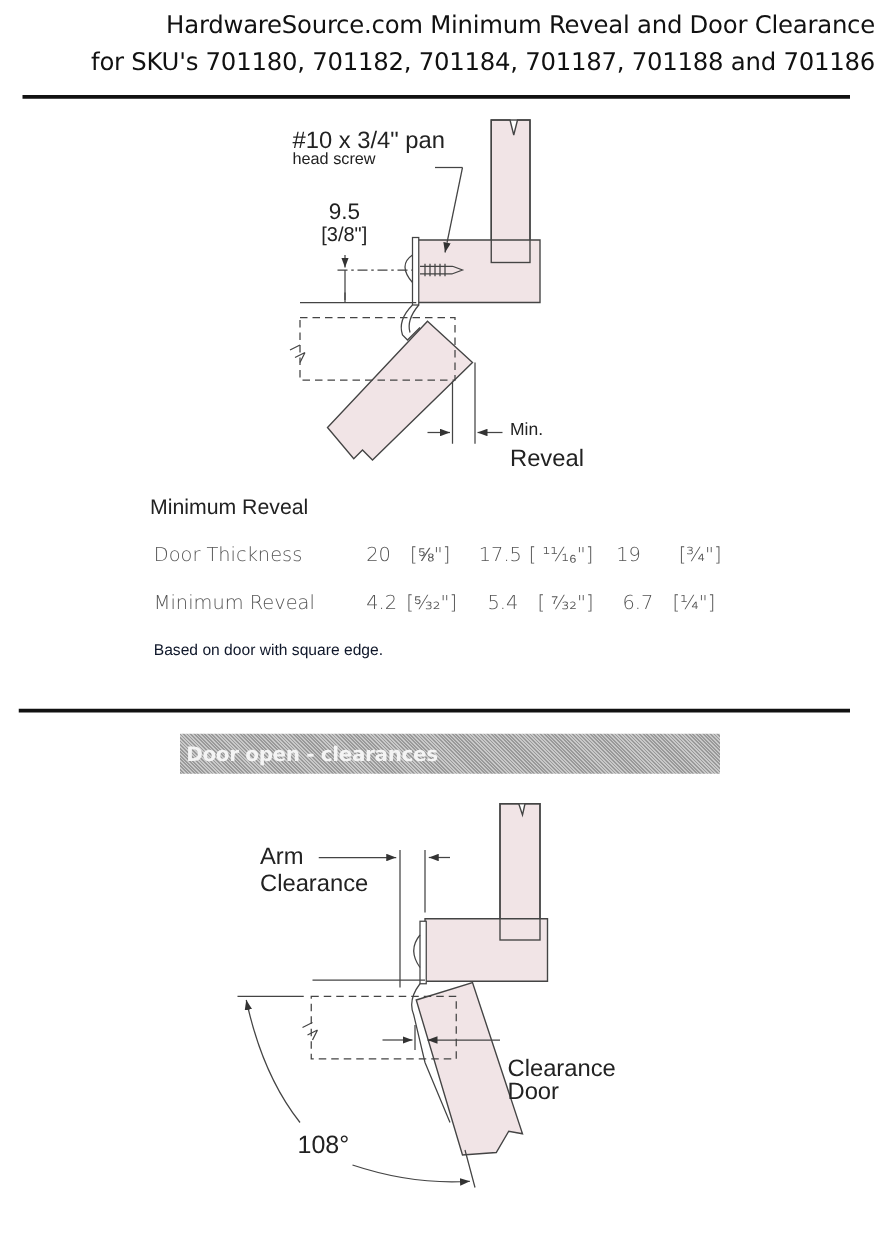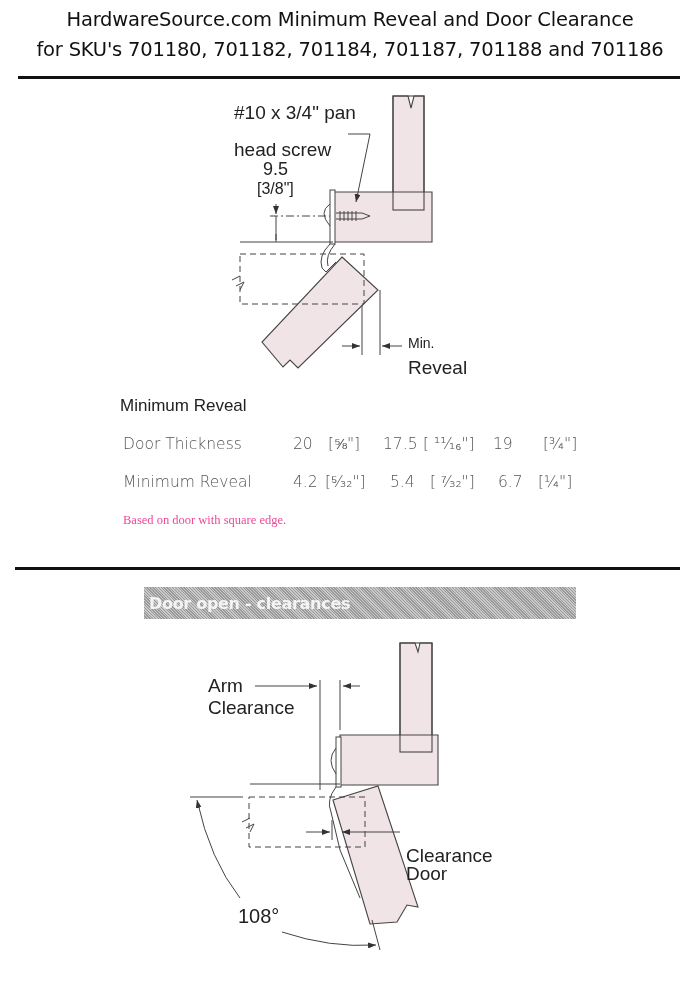--- a/index.html
+++ b/index.html
@@ -1,27 +1,27 @@
 <!DOCTYPE html>
 <html><head>
   <meta charset="utf-8">
   <style>
     html, body { margin: 0; padding: 0; background: #ffffff; }
     body { width: 700px; height: 1000px; position: relative; overflow: hidden; font-family: "Liberation Sans", sans-serif; color: #222; }
-    .title { position: absolute; left: 0; width: 700px; text-align: center; font-family: "DejaVu Sans", sans-serif; font-size: 19.5px; color: #111; letter-spacing: -0.2px; }
+    .title { position: absolute; left: 0; width: 700px; text-align: right; font-family: "DejaVu Sans", sans-serif; font-size: 19.5px; color: #111; letter-spacing: -0.2px; }
     .t1 { top: 8px; }
     .t2 { top: 38px; }
     .rule { position: absolute; height: 3px; background: #111; }
     svg { position: absolute; left: 0; top: 0; }
     .lbl { position: absolute; font-family: "Liberation Sans", sans-serif; color: #222; white-space: nowrap; line-height: 1; }
     .tbl-title { position: absolute; left: 120px; top: 396px; font-size: 17px; color: #222; }
     .tbl { position: absolute; left: 123px; top: 435px; font-family: "DejaVu Sans", sans-serif; font-size: 15.5px; color: #555; font-weight: 300; }
     .row { position: relative; height: 38px; }
     .row span { position: absolute; white-space: nowrap; }
-    .note { position: absolute; left: 123px; top: 513px; font-family: Liberation Serif, serif; font-size: 12.5px; color: #ec4899; }
+    .note { position: absolute; left: 123px; top: 513px; font-family: Liberation Sans, sans-serif; font-size: 12.5px; color: #0f172a; }
     .band { position: absolute; left: 144px; top: 587px; width: 432px; height: 32px;
       background: repeating-linear-gradient(45deg, #9a9a9a 0px, #9a9a9a 1px, #c9c9c9 1px, #c9c9c9 2px); }
     .band span { position: absolute; left: 5px; top: 7px; font-family: "DejaVu Sans", sans-serif; font-weight: bold; font-size: 16px; color: #f4f4f4; letter-spacing: -0.3px; }
   </style>
 </head>
 <body>
 
 <div class="title t1">HardwareSource.com Minimum Reveal and Door Clearance</div>
 <div class="title t2">for SKU's 701180, 701182, 701184, 701187, 701188 and 701186</div>
 <div class="rule" style="left:18px; top:76px; width:662px;"></div>
@@ -103,21 +103,21 @@
     <line x1="400" y1="832" x2="342" y2="832" marker-end="url(#arr)"></line>
     <line x1="332" y1="820" x2="332" y2="840"></line>
 
     <path d="M240,898 Q210,860 197,800" marker-end="url(#arr)"></path>
     <path d="M282,932 Q330,948 376,945" marker-end="url(#arr)"></path>
     <line x1="372" y1="920" x2="380" y2="950"></line>
   </g>
 </svg>
 
 <div class="lbl" style="left:234px; top:103px; font-size:19px;">#10 x 3/4" pan</div>
-<div class="lbl" style="left:234px; top:140px; font-size:19px;">head screw</div>
+<div class="lbl" style="left:234px; top:120px; font-size:13px;">head screw</div>
 <div class="lbl" style="left:263px; top:160px; font-size:18px;">9.5</div>
 <div class="lbl" style="left:257px; top:181px; font-size:16px;">[3/8"]</div>
 <div class="lbl" style="left:408px; top:336px; font-size:14px;">Min.</div>
 <div class="lbl" style="left:408px; top:358px; font-size:19px;">Reveal</div>
 
 <div class="tbl-title">Minimum Reveal</div>
 <div class="tbl">
   <div class="row">
     <span style="left:0">Door Thickness</span>
     <span style="left:170px">20</span>

